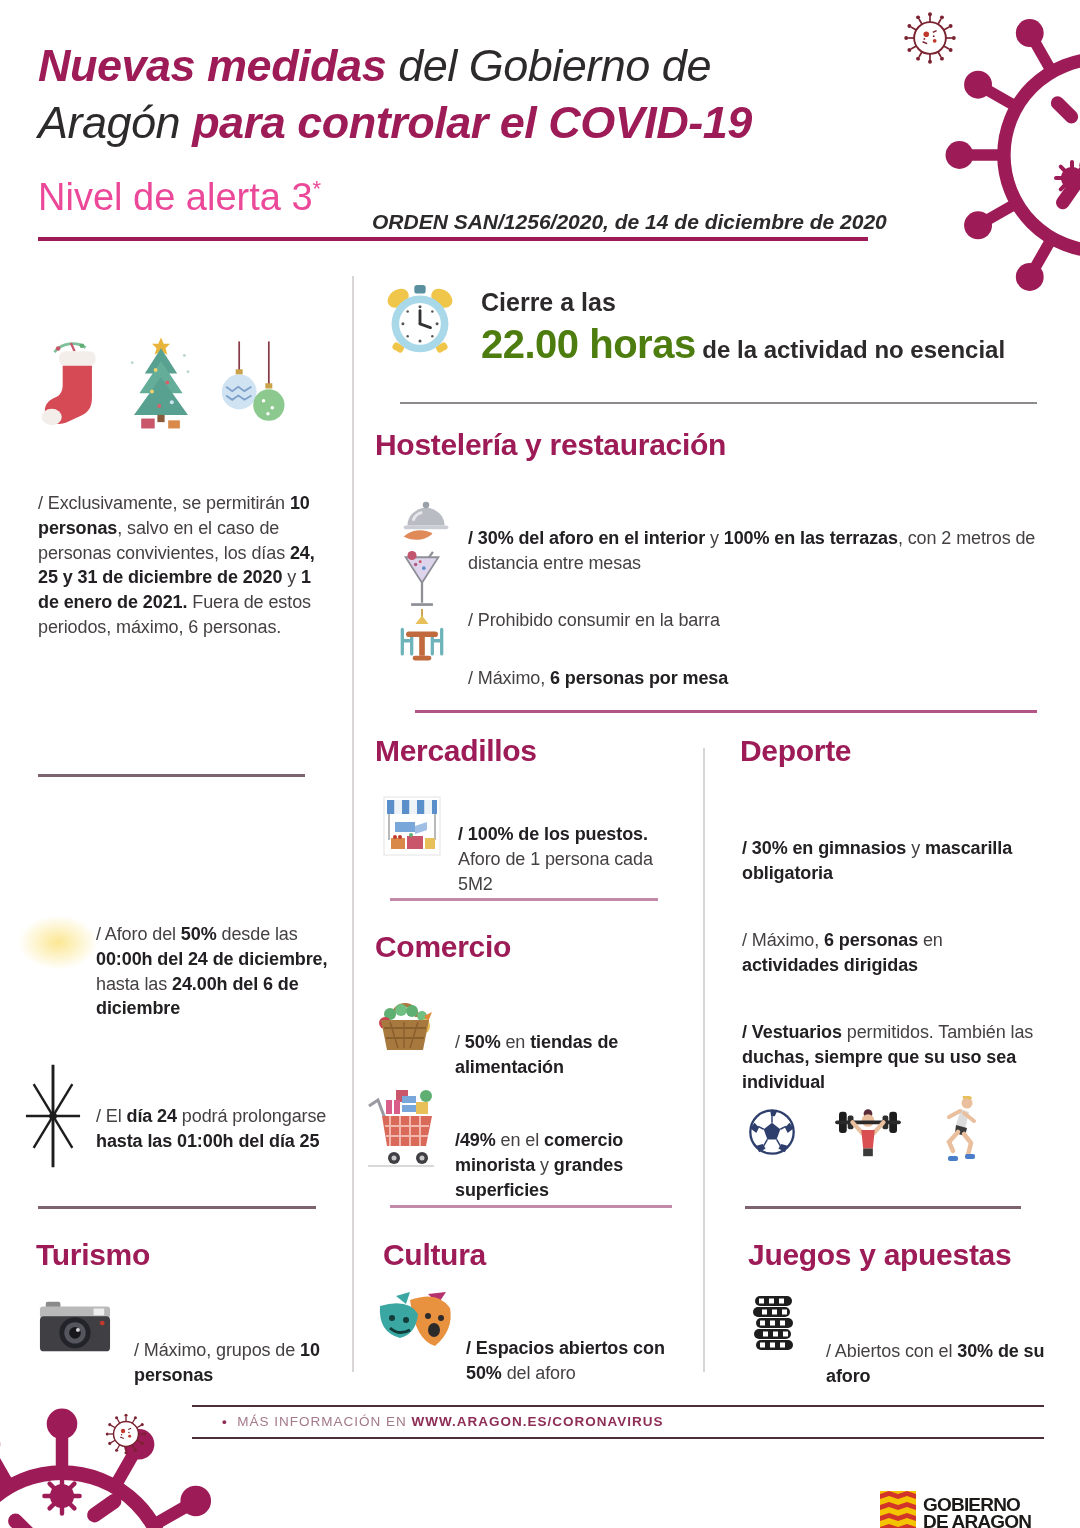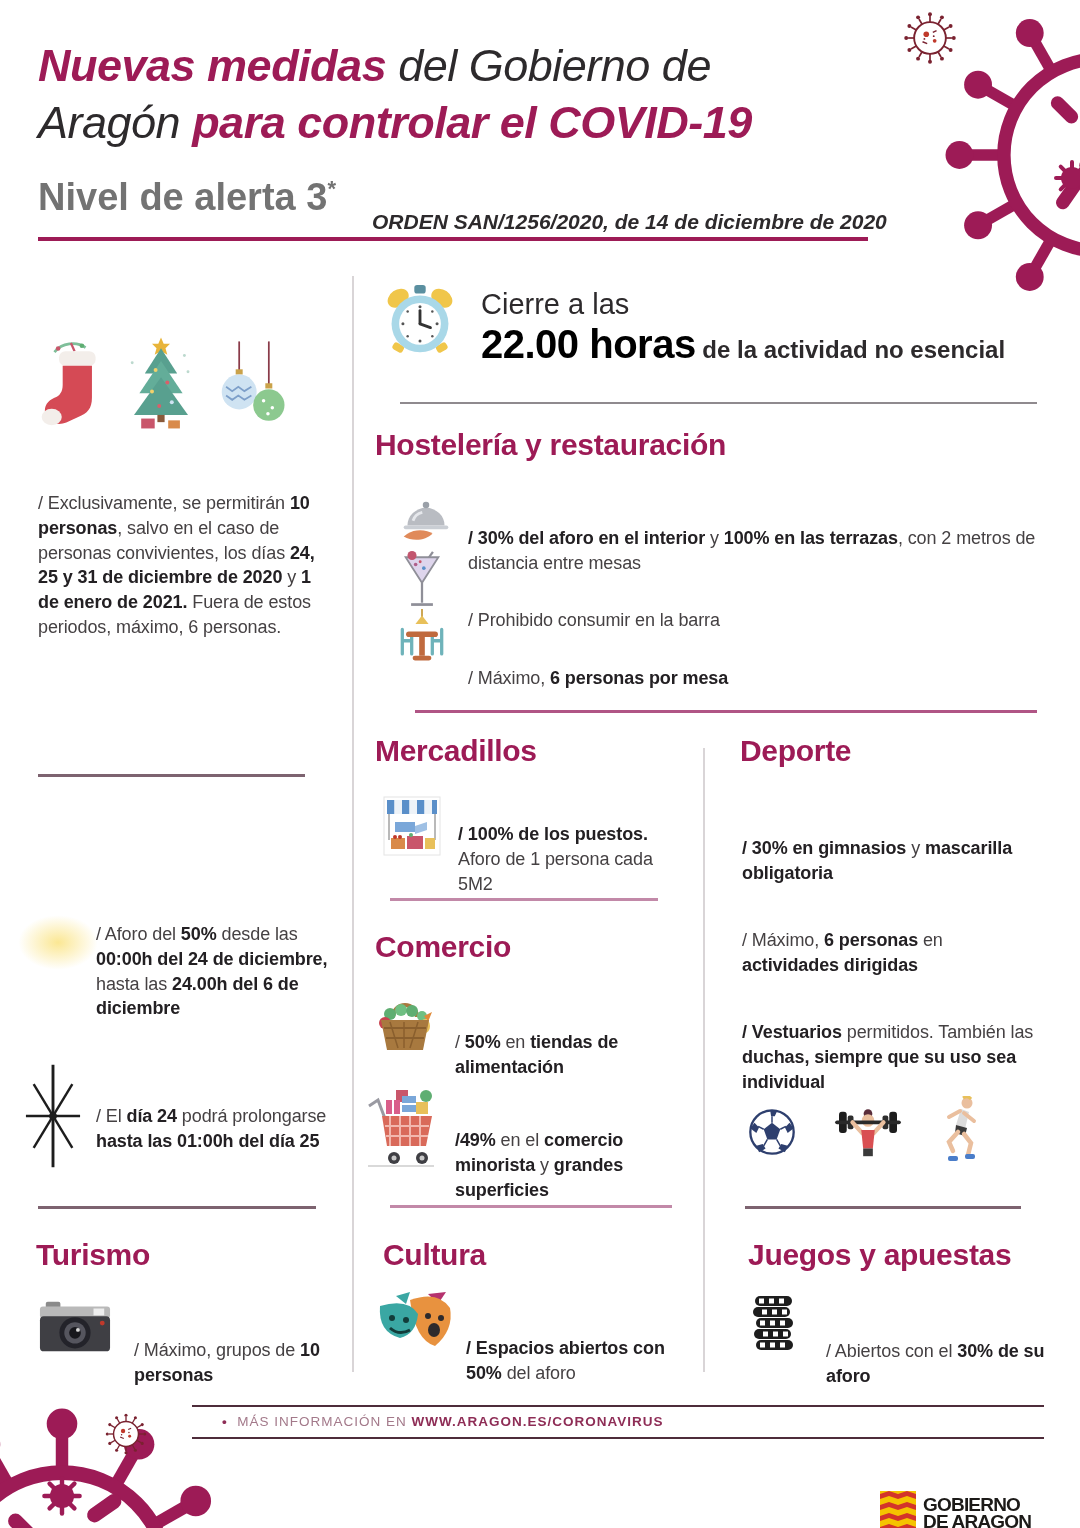--- a/index.html
+++ b/index.html
@@ -2,30 +2,30 @@
 <html><head>
 <meta charset="utf-8">
 <style>
   html,body{margin:0;padding:0;background:#fff;}
   .page{position:relative;width:1080px;height:1528px;background:#ffffff;overflow:hidden;
         font-family:"Liberation Sans","DejaVu Sans",sans-serif;color:#454143;}
   .abs{position:absolute;}
   .title{font-size:45px;line-height:1.26;font-weight:400;color:#2d2a2c;letter-spacing:-0.5px;font-style:italic;}
   .title .a{color:#9d1b56;}
   .title .b{font-weight:700;}
-  .alert{font-size:38px;font-weight:700;color:#737373;}
+  .alert{font-size:38px;font-weight:400;color:#ec4899;}
   .alert sup{font-size:22px;}
   .order{font-size:21px;font-style:italic;font-weight:700;color:#2d2a2c;margin-top:16px;}
   .sec-title{font-size:30px;font-weight:700;color:#9d1b56;letter-spacing:-0.3px;white-space:nowrap;}
   .body{font-size:18px;line-height:1.38;color:#454143;letter-spacing:-0.1px;margin-top:36px;}
   .rich .b{font-weight:700;color:#232023;}
   .rich .a{color:#9d1b56;}
-  .closure-pre{font-size:29px;font-weight:400;color:#2d2a2c;}
+  .closure-pre{font-size:25px;font-weight:700;color:#2d2a2c;}
   .closure-line2{white-space:nowrap;}
-  .closure-time{font-size:40px;font-weight:700;color:#000000;letter-spacing:-0.5px;}
+  .closure-time{font-size:40px;font-weight:700;color:#4d7c0f;letter-spacing:-0.5px;}
   .closure-suf{font-size:24px;font-weight:700;color:#2d2a2c;}
   .hline{height:2.5px;}
   .vline{width:2px;background:#d9d5d7;}
   .f-line{height:2px;background:#4e2c3a;}
   .f-text{font-size:13.5px;letter-spacing:1px;color:#a3798a;white-space:nowrap;}
   .f-text .b{font-weight:700;color:#8e2d56;}
   .logo{display:flex;align-items:center;gap:7px;margin-top:29px;}
   .logo-text{font-size:19px;font-weight:700;line-height:0.92;color:#1c1a18;letter-spacing:-0.8px;}
   .iconrow{display:flex;align-items:flex-end;}
   .glow{background:radial-gradient(ellipse at center,rgba(250,225,120,.8),rgba(250,225,120,0) 70%);}

